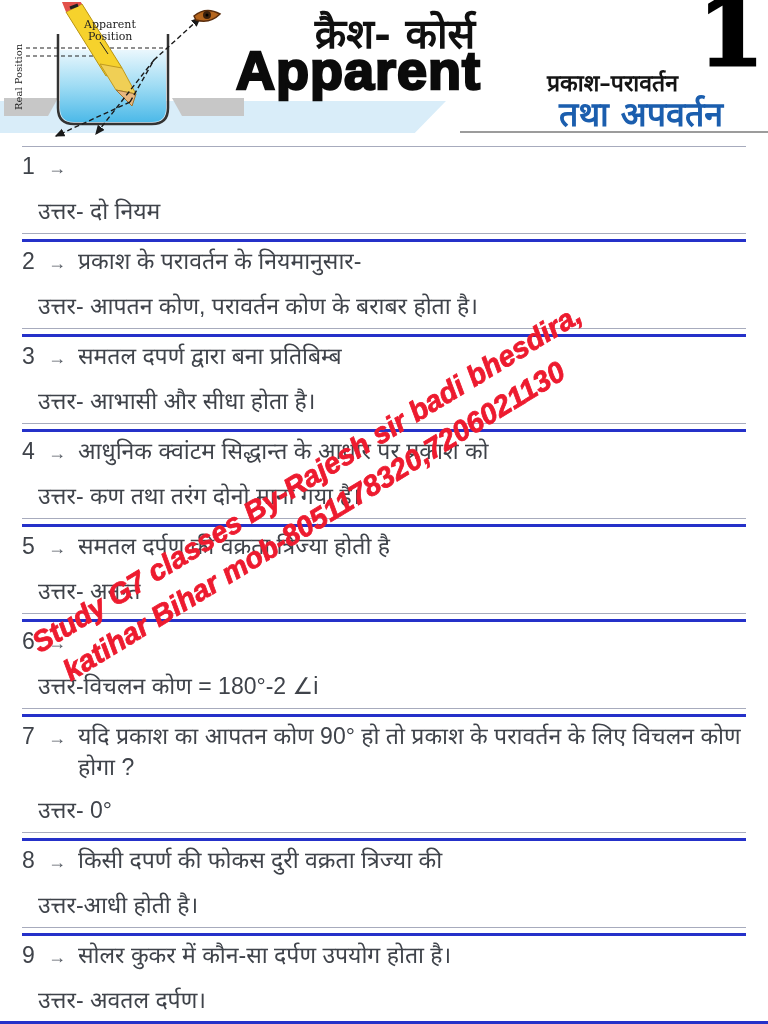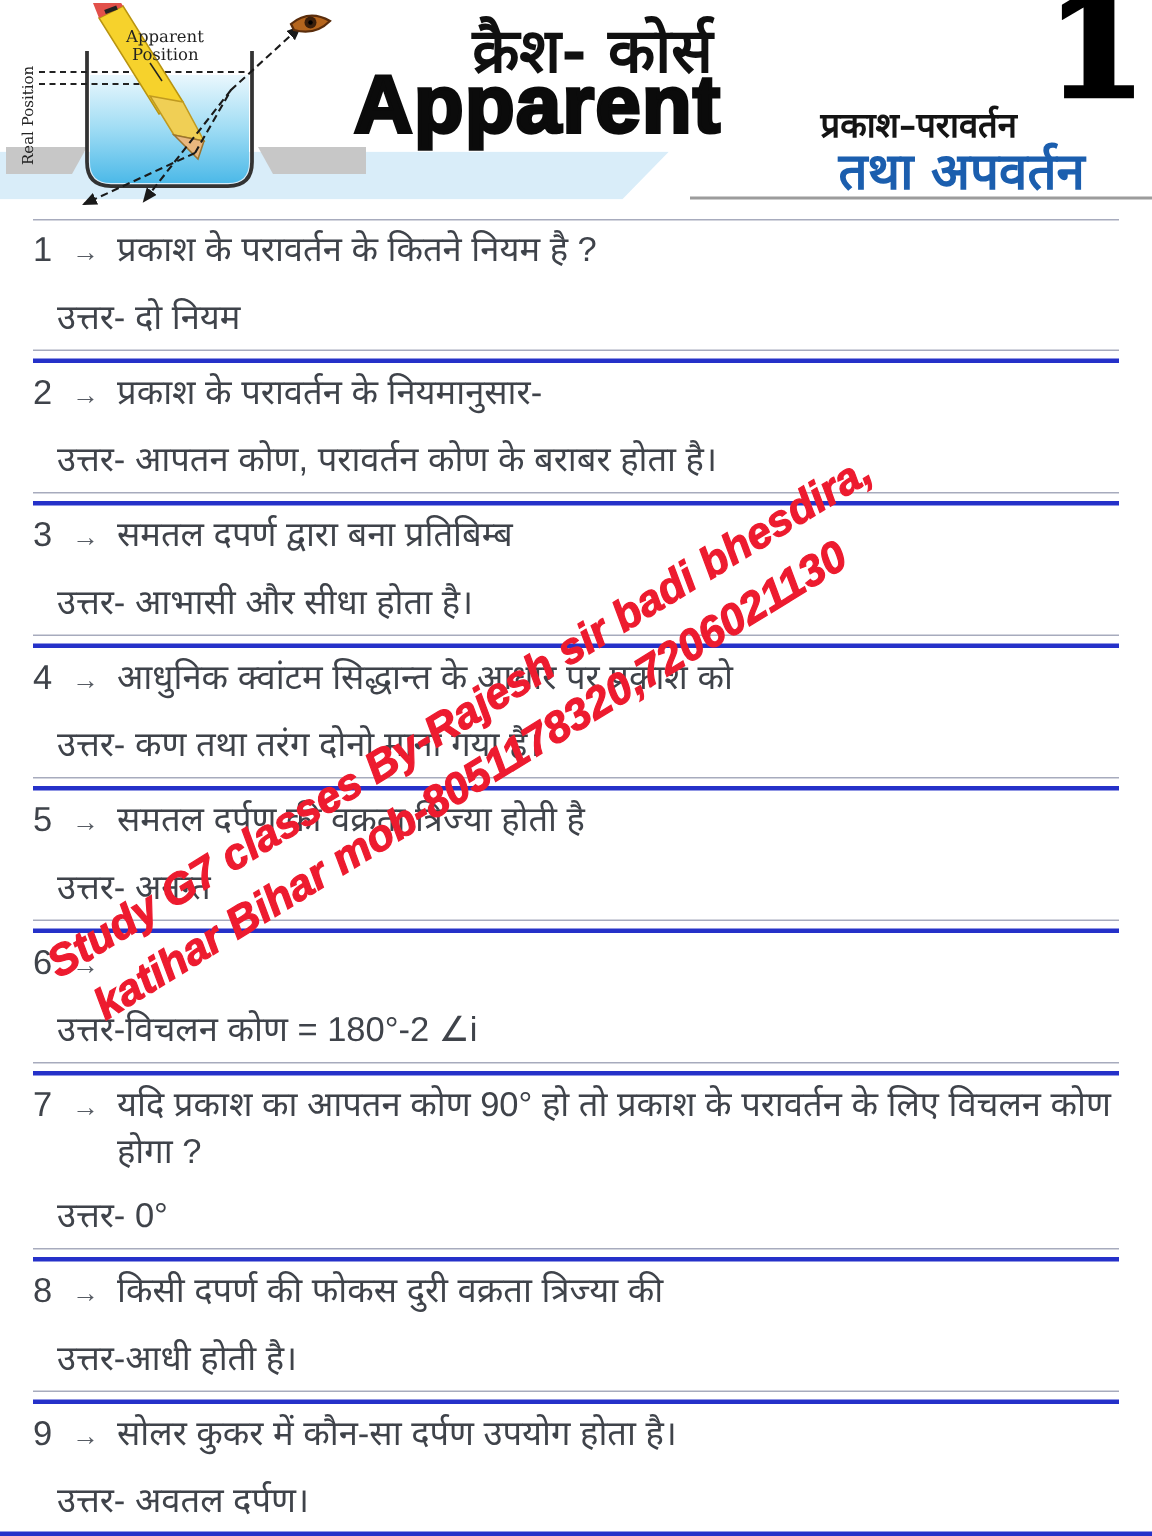--- a/index.html
+++ b/index.html
@@ -141,21 +141,20 @@
   <div class="topic-underline"></div>
   <div class="page-num">1</div>
 </div>
 
 <div class="qa-list" id="qa-list">
   <section class="qa">
     <div class="sep first"></div>
     <p class="q">
       <span class="qnum">1</span>
       <span class="qarrow">→</span>
-      <span class="qtext">प्रकाश के परावर्तन के कितने नियम है ?</span>
     </p>
     <p class="a">उत्तर- दो नियम</p>
   </section>
 
   <section class="qa">
     <div class="sep">
         <div class="sep-blue"></div>
       </div>
     <p class="q">
       <span class="qnum">2</span>

